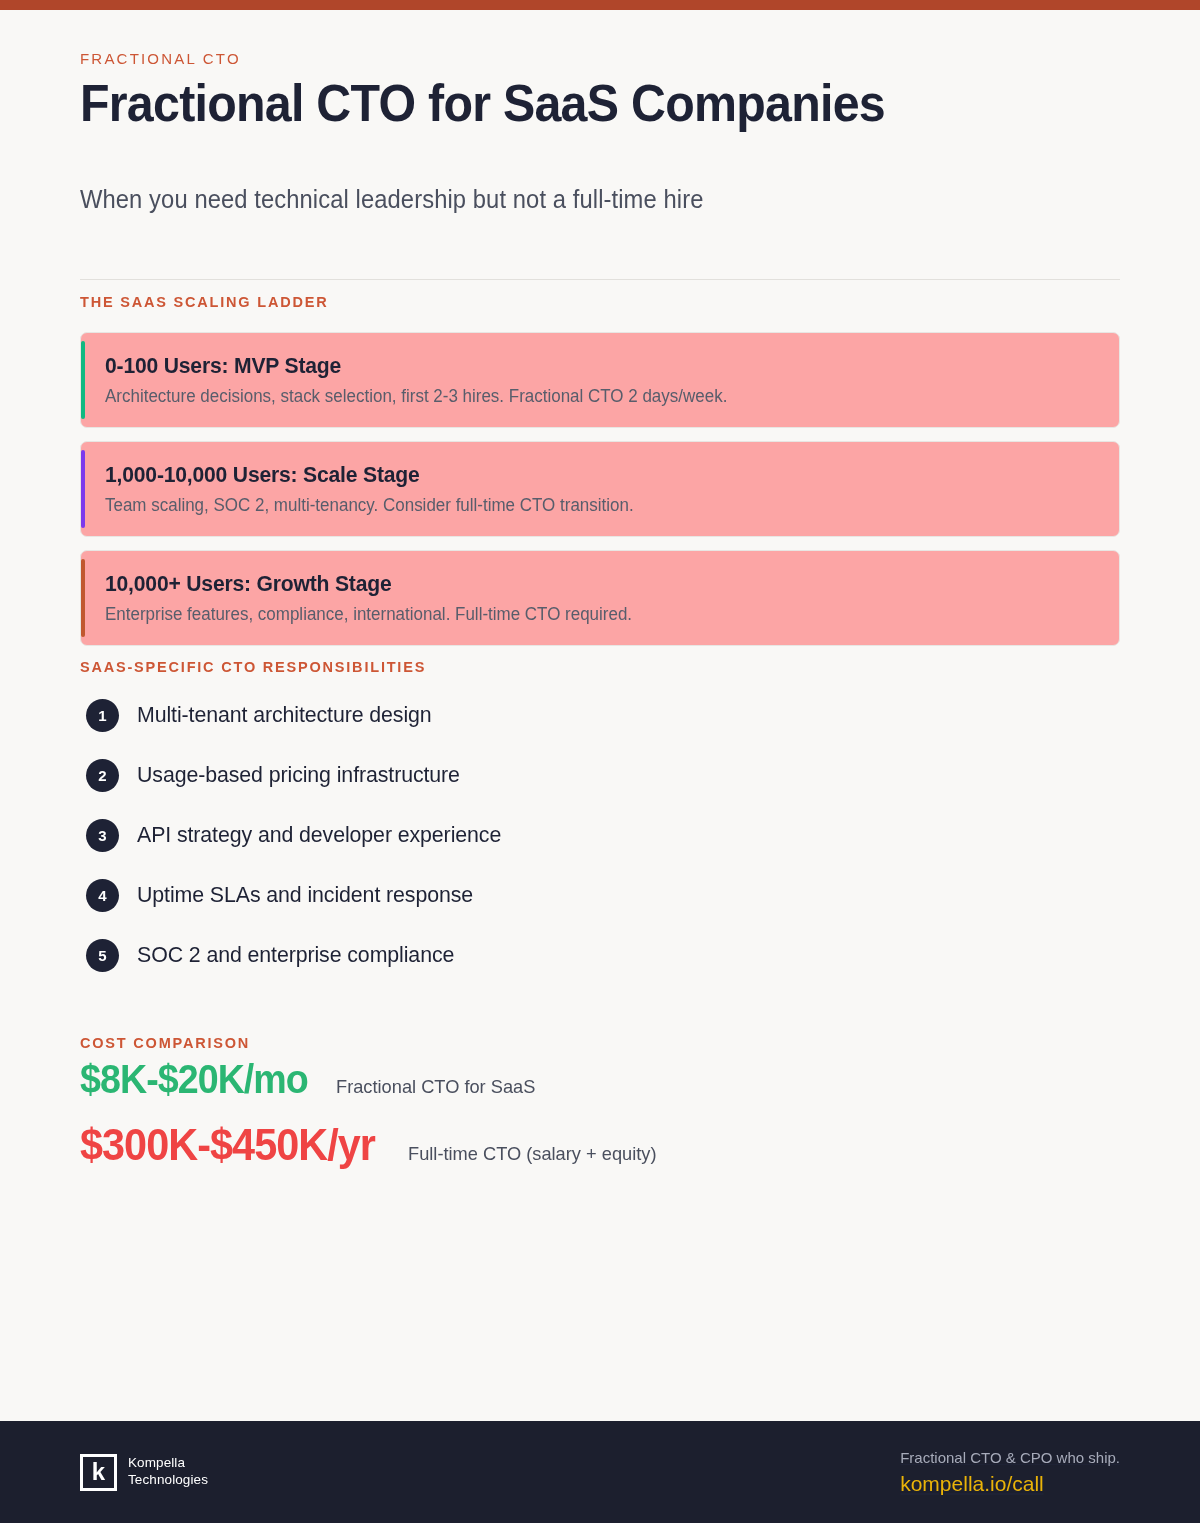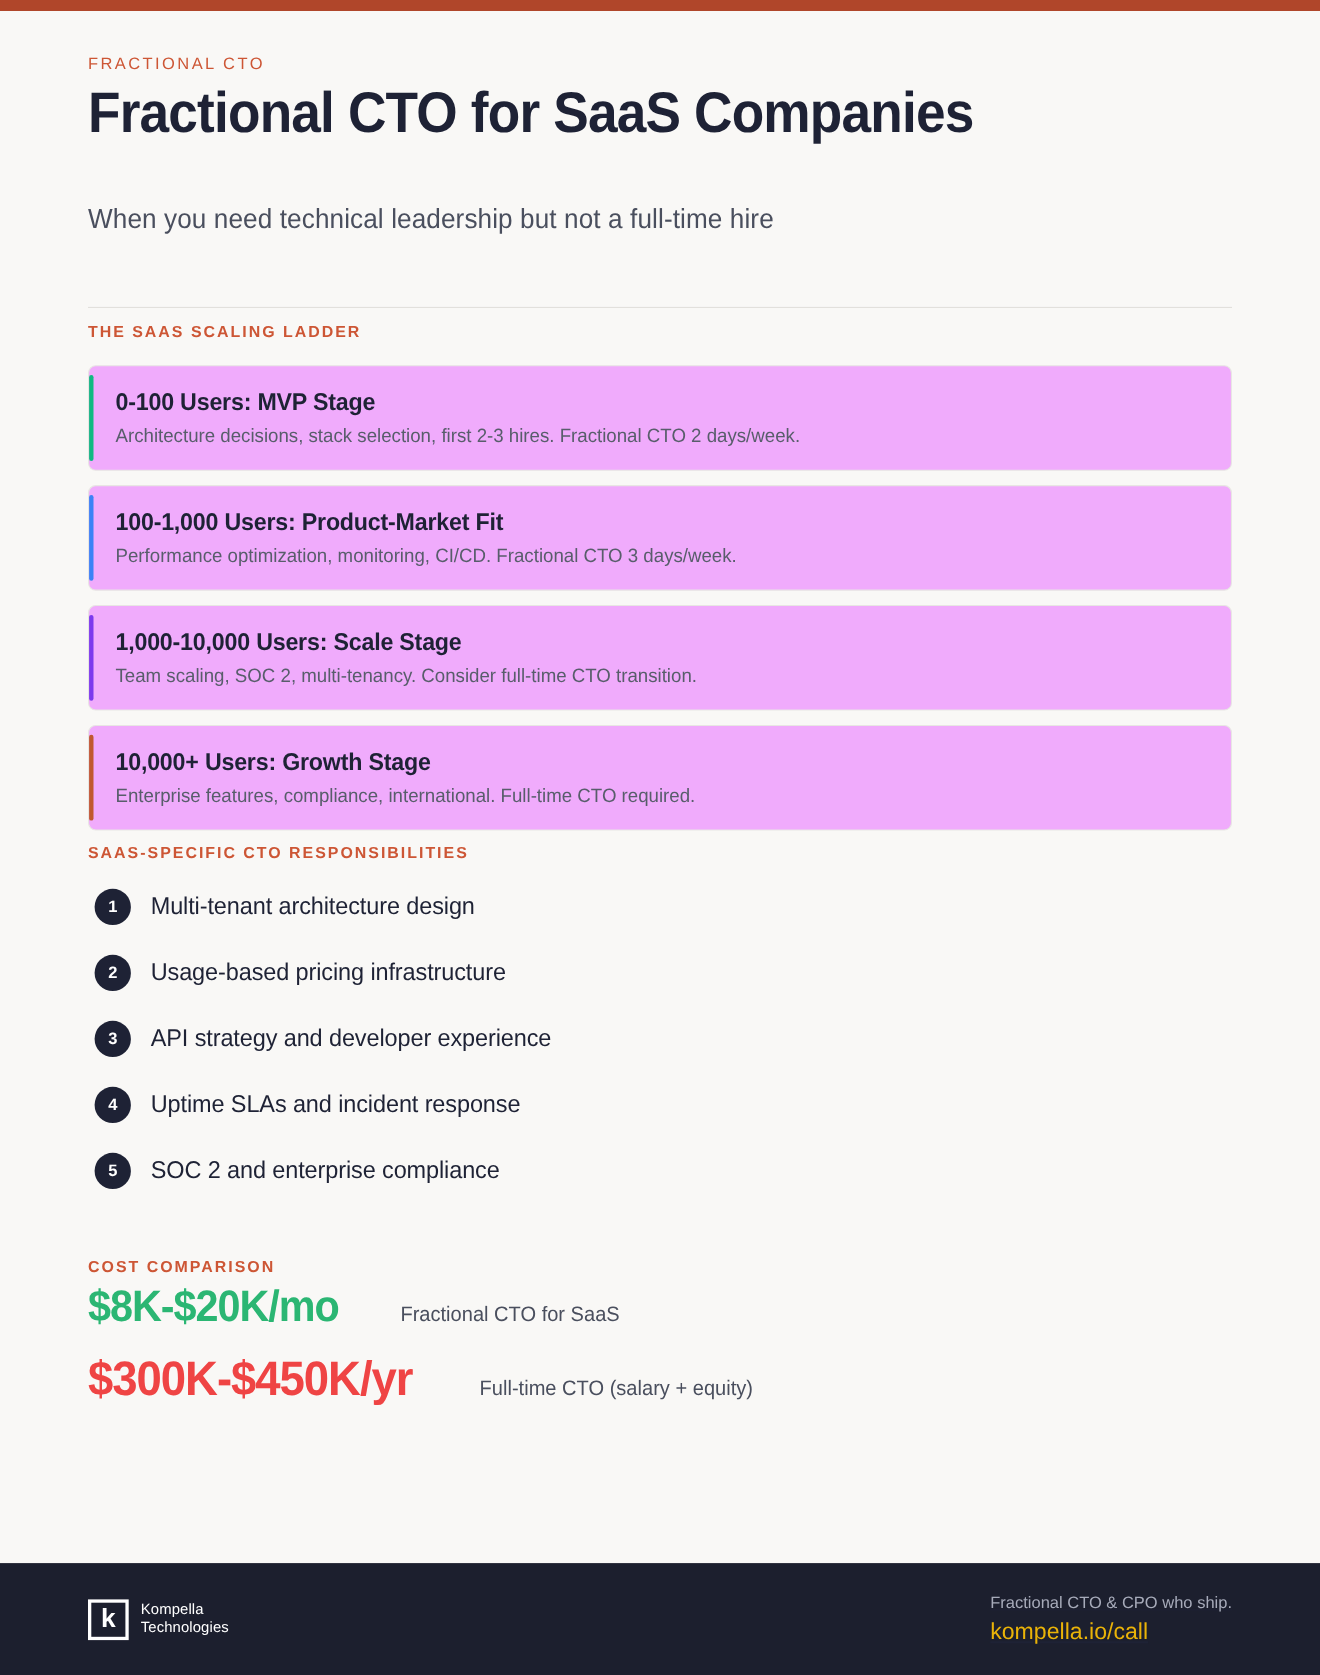--- a/index.html
+++ b/index.html
@@ -40,21 +40,21 @@
 
   .seclabel{
     font-size:14.5px; font-weight:bold; letter-spacing:1.8px;
     color:#cd5635; text-transform:uppercase;
   }
 
   
   .ladder{ margin-top:22px; }
   .card{
     position:relative;
-    background:#f0abfc;
+    background:#fca5a5;
     border:1px solid #e8e6e3;
     border-radius:7px;
     padding:20px 22px 20px 24px;
     margin-bottom:13px;
     min-height:94px;
   }
   .card .bar{
     position:absolute; left:0; top:8px; bottom:8px;
     width:4px; border-radius:2px;
   }
@@ -84,21 +84,21 @@
     margin-left:6px;
   }
   .resp-text{
     font-size:22px; color:#1e2235; margin-left:18px;
     letter-spacing:-0.1px;
     transform:scaleX(0.97); transform-origin:left center;
   }
 
   
   .cost{ margin-top:50px; }
-  .cost-row{ display:flex; align-items:baseline; margin-top:6px;gap:28px; }
+  .cost-row{ display:flex; align-items:baseline; margin-top:6px; }
   .cost-amount{
     font-weight:bold; letter-spacing:-1px;
     transform:scaleX(0.94); transform-origin:left center;
   }
   .cost-amount.fractional{ font-size:40px; color:#2bb673; }
   .cost-amount.fulltime{ font-size:44px; color:#ef4444; }
   .cost-note{
     font-size:19px; color:#4a4f5e; margin-left:14px;
     transform:scaleX(0.96); transform-origin:left center;
   }
@@ -146,25 +146,20 @@
   </div>
 
   <div class="ladder">
 
     <div class="card">
       <div class="bar" style="background:#10b981"></div>
       <h3>0-100 Users: MVP Stage</h3>
       <p>Architecture decisions, stack selection, first 2-3 hires. Fractional CTO 2 days/week.</p>
     </div>
 
-    <div class="card">
-      <div class="bar" style="background:#3b82f6"></div>
-      <h3>100-1,000 Users: Product-Market Fit</h3>
-      <p>Performance optimization, monitoring, CI/CD. Fractional CTO 3 days/week.</p>
-    </div>
 
     <div class="card">
       <div class="bar" style="background:#7c3aed"></div>
       <h3>1,000-10,000 Users: Scale Stage</h3>
       <p>Team scaling, SOC 2, multi-tenancy. Consider full-time CTO transition.</p>
     </div>
 
     <div class="card">
       <div class="bar" style="background:#c0582f"></div>
       <h3>10,000+ Users: Growth Stage</h3>

